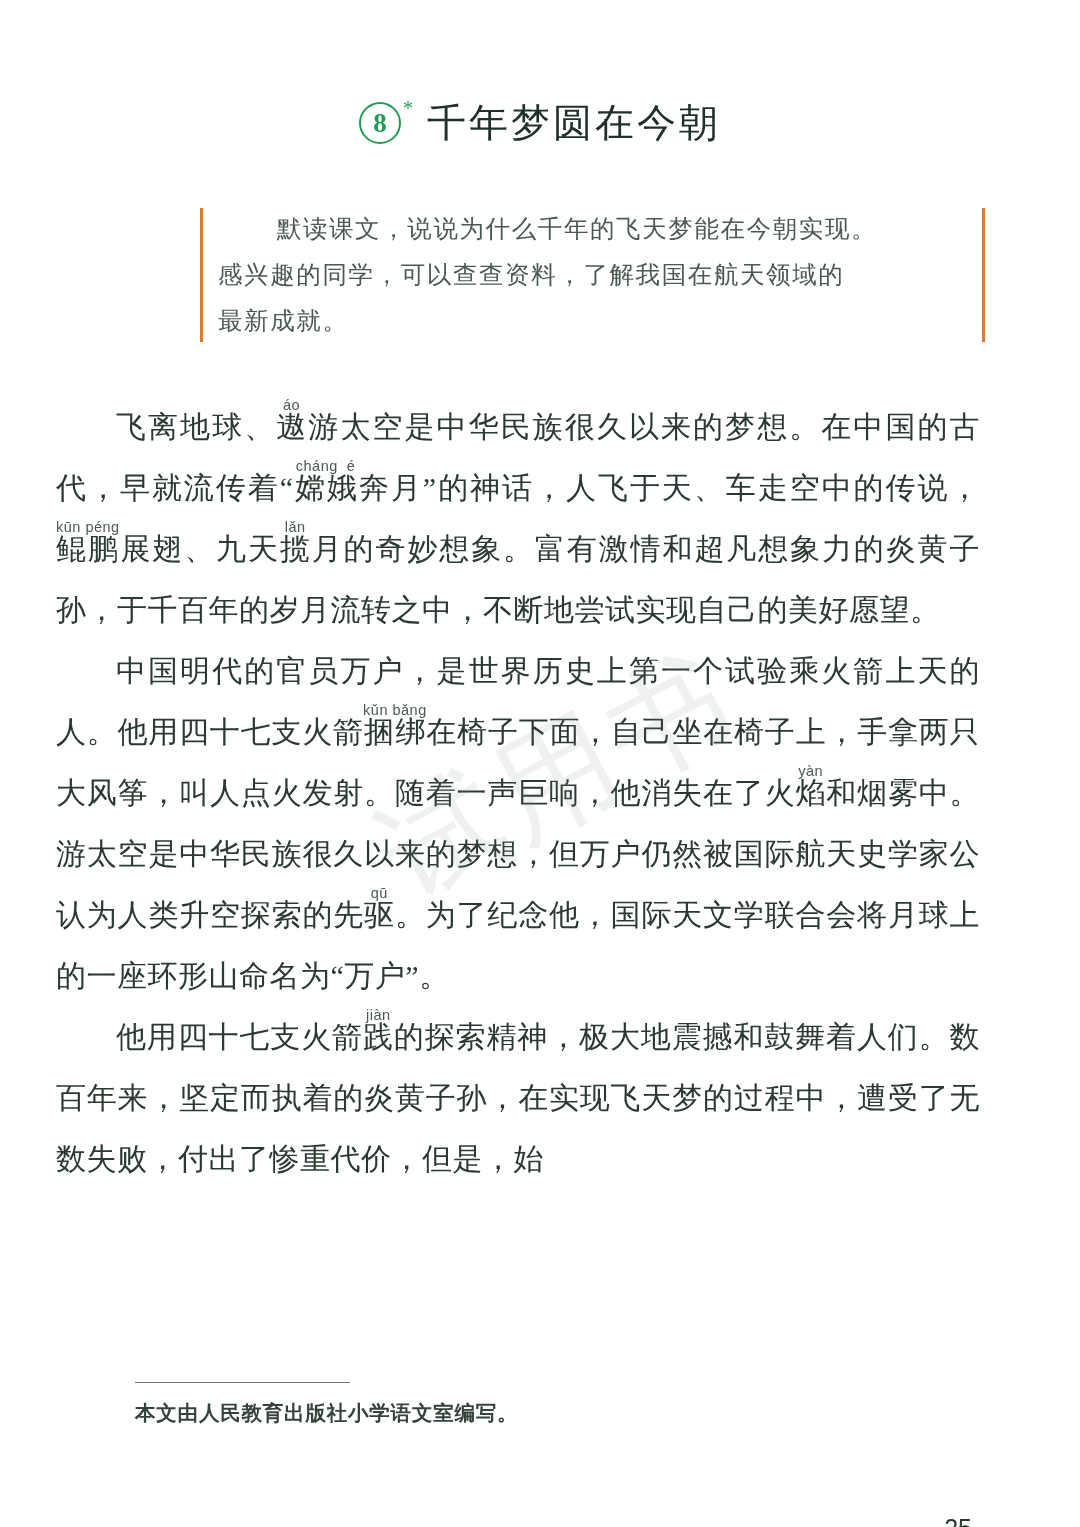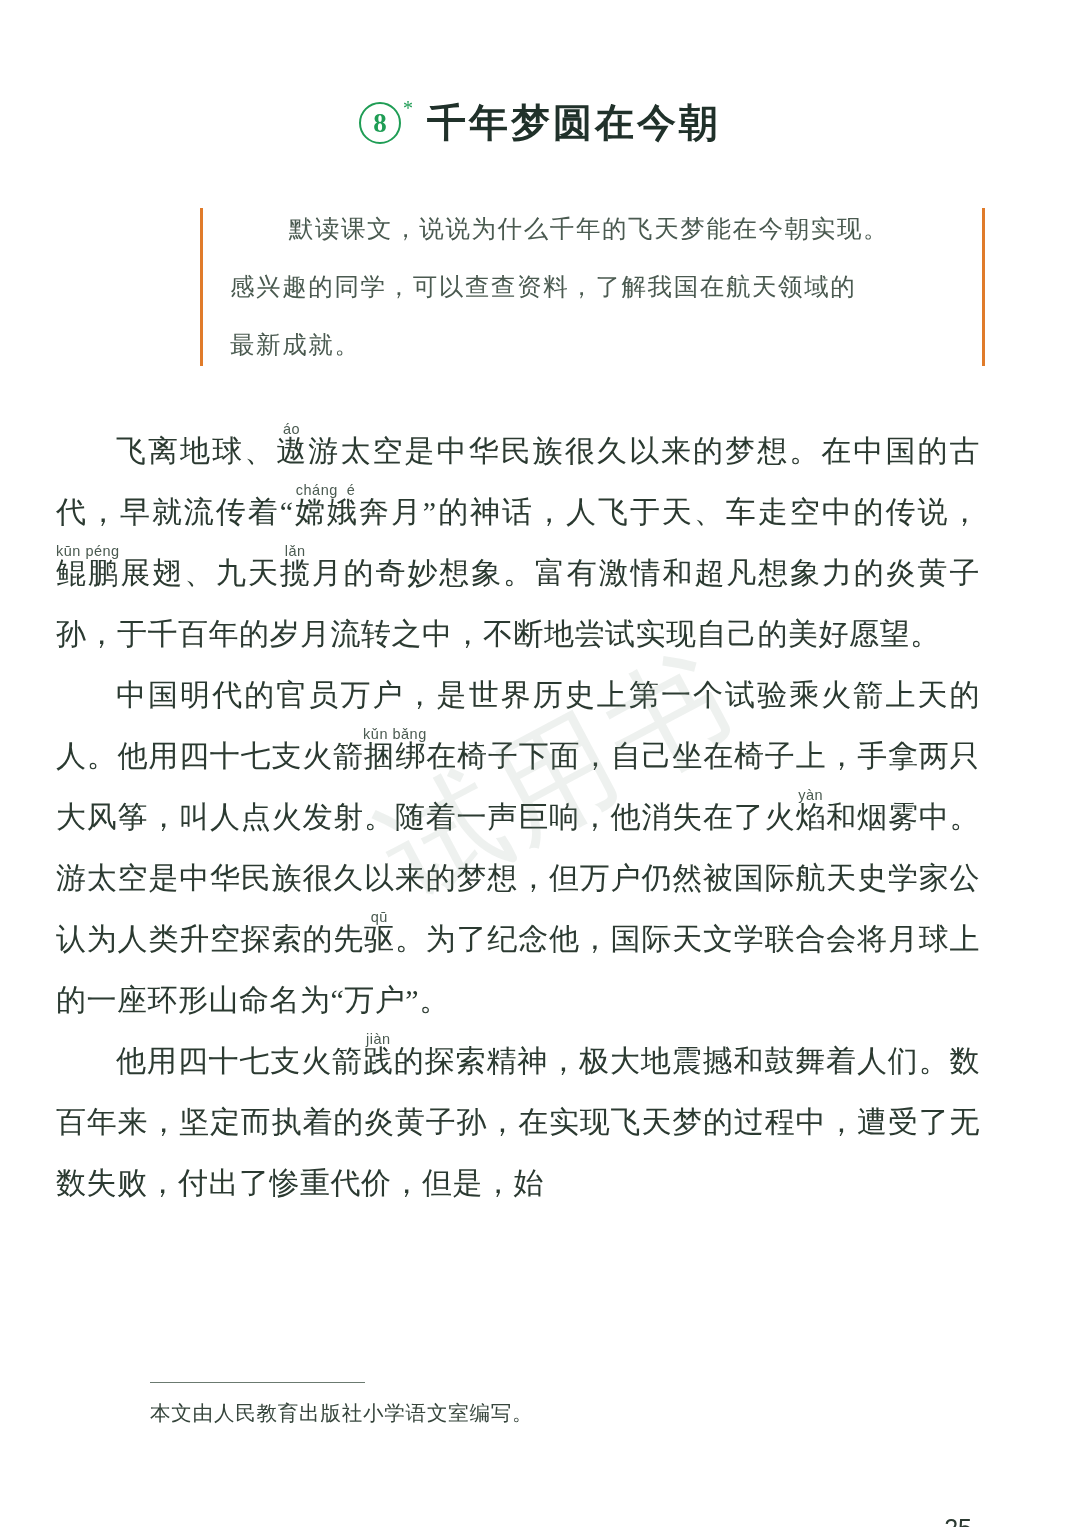--- a/index.html
+++ b/index.html
@@ -64,21 +64,21 @@
     color: #1f9d55;
     font-size: 20px;
     line-height: 1;
     align-self: flex-start;
     margin-top: 2px;
     margin-left: 2px;
     margin-right: 14px;
   }
   .title-text {
     font-size: 39px;
-    font-weight: bold;
+    font-weight: normal;
     letter-spacing: 3px;
     color: #20312a;
     font-family: "Liberation Serif", serif;
   }
 
   
   .prompt {
     margin: 56px 95px 0 200px;
     position: relative;
     padding: 0 18px;
@@ -93,21 +93,21 @@
     content: "";
     position: absolute;
     top: 2px;
     bottom: 2px;
     width: 3px;
     background: #e07b2a;
   }
   .prompt::before { left: 0; }
   .prompt::after  { right: 0; }
   .prompt p {
-    margin: 12px;
+    margin: 0;
     text-indent: 0;
   }
   .prompt p.first { text-indent: 2.4em; }
 
   
   .body-text {
     margin: 52px 100px 0 56px;
     font-size: 30px;
     line-height: 61px;
     letter-spacing: 0.5px;
@@ -129,23 +129,24 @@
     color: #4a5a50;
     font-family: "Liberation Sans", sans-serif;
     letter-spacing: 0.5px;
     line-height: 1.1;
     transform: translateY(2px);
   }
 
   
   .footnote-wrap {
     position: absolute;
-    left: 150px;
+    left: 135px;
     bottom: 196px;
     width: 820px;
+    font-weight: bold;
   }
   .footnote-rule {
     width: 215px;
     height: 1.5px;
     background: #6b7a70;
     margin-bottom: 16px;
   }
   .footnote-text {
     font-size: 20.5px;
     color: #35443b;

